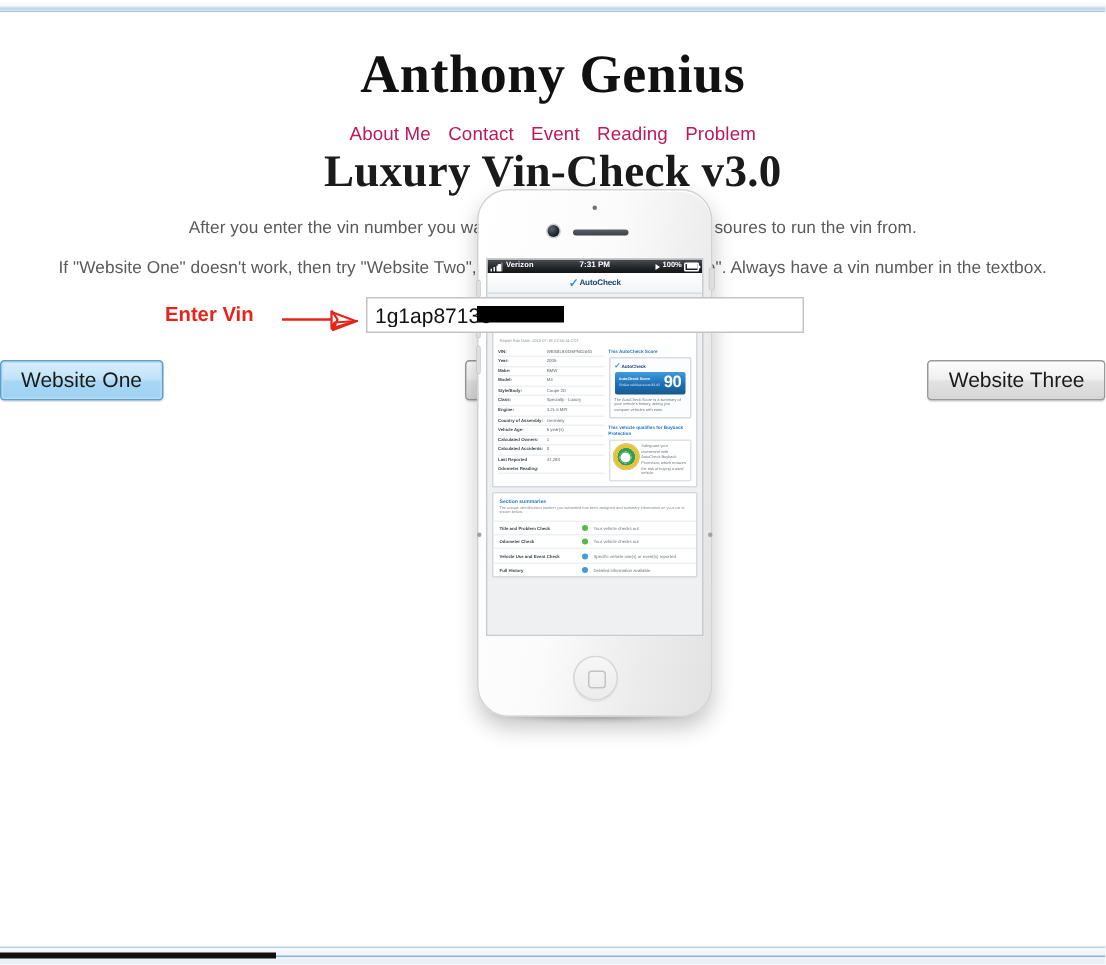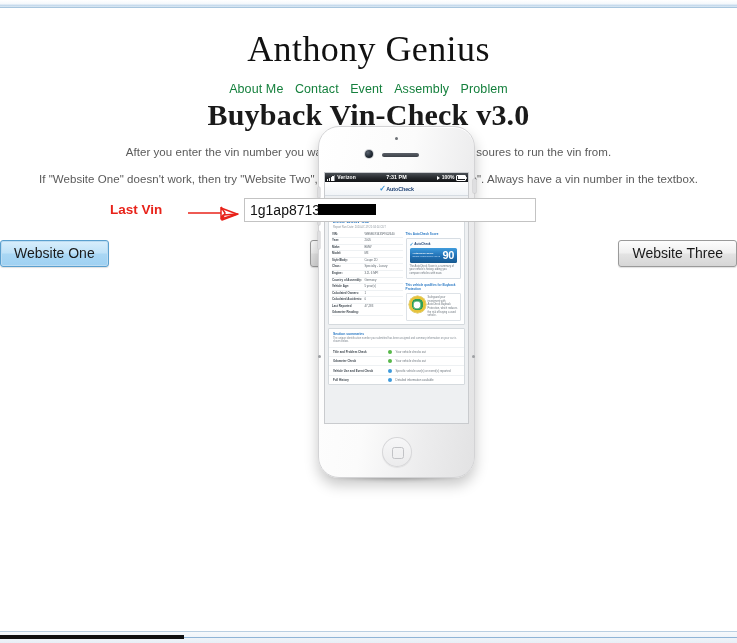--- a/index.html
+++ b/index.html
@@ -16,34 +16,34 @@
   }
   .page{
     position:absolute;top:8px;left:0;width:737px;height:617px;
     background:#fff;
   }
   
   .site-title{
     text-align:center;
     font-family:"Liberation Serif", serif;
     font-size:36px;
-    font-weight:400;
+    font-weight:700;
     color:#111;
     letter-spacing:.4px;
     margin:22px 0 0 0;
     line-height:1.1;
   }
   .nav{
     text-align:center;
     margin-top:12px;
     font-size:12.5px;
     color:#b3b3b3;
   }
   .nav a{
-    color:#15803d;
+    color:#be185d;
     text-decoration:none;
     margin:0 4px;
     letter-spacing:.1px;
   }
   
   .phone-wrap{
     position:absolute;left:0;top:118px;width:737px;height:355px;
   }
   .phone{
     position:absolute;left:318px;top:0;width:155px;height:350px;
@@ -240,21 +240,21 @@
 <div class="browser-top-bar"></div>
 
 <div class="page">
 
   <h1 class="site-title">Anthony Genius</h1>
 
   <div class="nav">
     <a href="#">About Me</a>
     <a href="#">Contact</a>
     <a href="#">Event</a>
-    <a href="#">Assembly</a>
+    <a href="#">Reading</a>
     <a href="#">Problem</a>
   </div>
 
   <div class="phone-wrap">
     <div class="phone-shadow"></div>
     <div class="phone">
       <div class="phone-top-slot"></div>
       <div class="phone-cam"></div>
       <div class="phone-speaker"></div>
       <div class="side-btn sb1"></div>
@@ -402,27 +402,27 @@
           </div>
         </div>
       </div>
 
       <div class="home-btn">
         <span class="home-sq"></span>
       </div>
     </div>
   </div>
 
-  <h2 class="vin-title">Buyback Vin-Check v3.0</h2>
+  <h2 class="vin-title">Luxury Vin-Check v3.0</h2>
 
   <div class="desc">After you enter the vin number you want to look up, you now have 3 soures to run the vin from.</div>
   <div class="desc2">If "Website One" doesn't work, then try "Website Two", same goes for "Website Three". Always have a vin number in the textbox.</div>
 
   <div class="vin-row">
-    <span class="enter-vin-label">Last Vin</span>
+    <span class="enter-vin-label">Enter Vin</span>
     <svg class="arrow-svg" width="54" height="20" viewBox="0 0 54 20">
       <path d="M0,9 L33,9" stroke="#e8231a" stroke-width="1.6" fill="none"></path>
       <path d="M33,3 L33,15 L35,11 L50,10 L34,16 L37,9 L33,3" stroke="#e8231a" stroke-width="1.5" fill="none" stroke-linejoin="round"></path>
       <path d="M33,4 L49,10 L33,15" stroke="#e8231a" stroke-width="1.5" fill="none" stroke-linejoin="round"></path>
     </svg>
     <input class="vin-input" type="text" value="1g1ap8713e" style="">
     <span class="redaction"></span>
   </div>
 
   <div class="btn-row">

